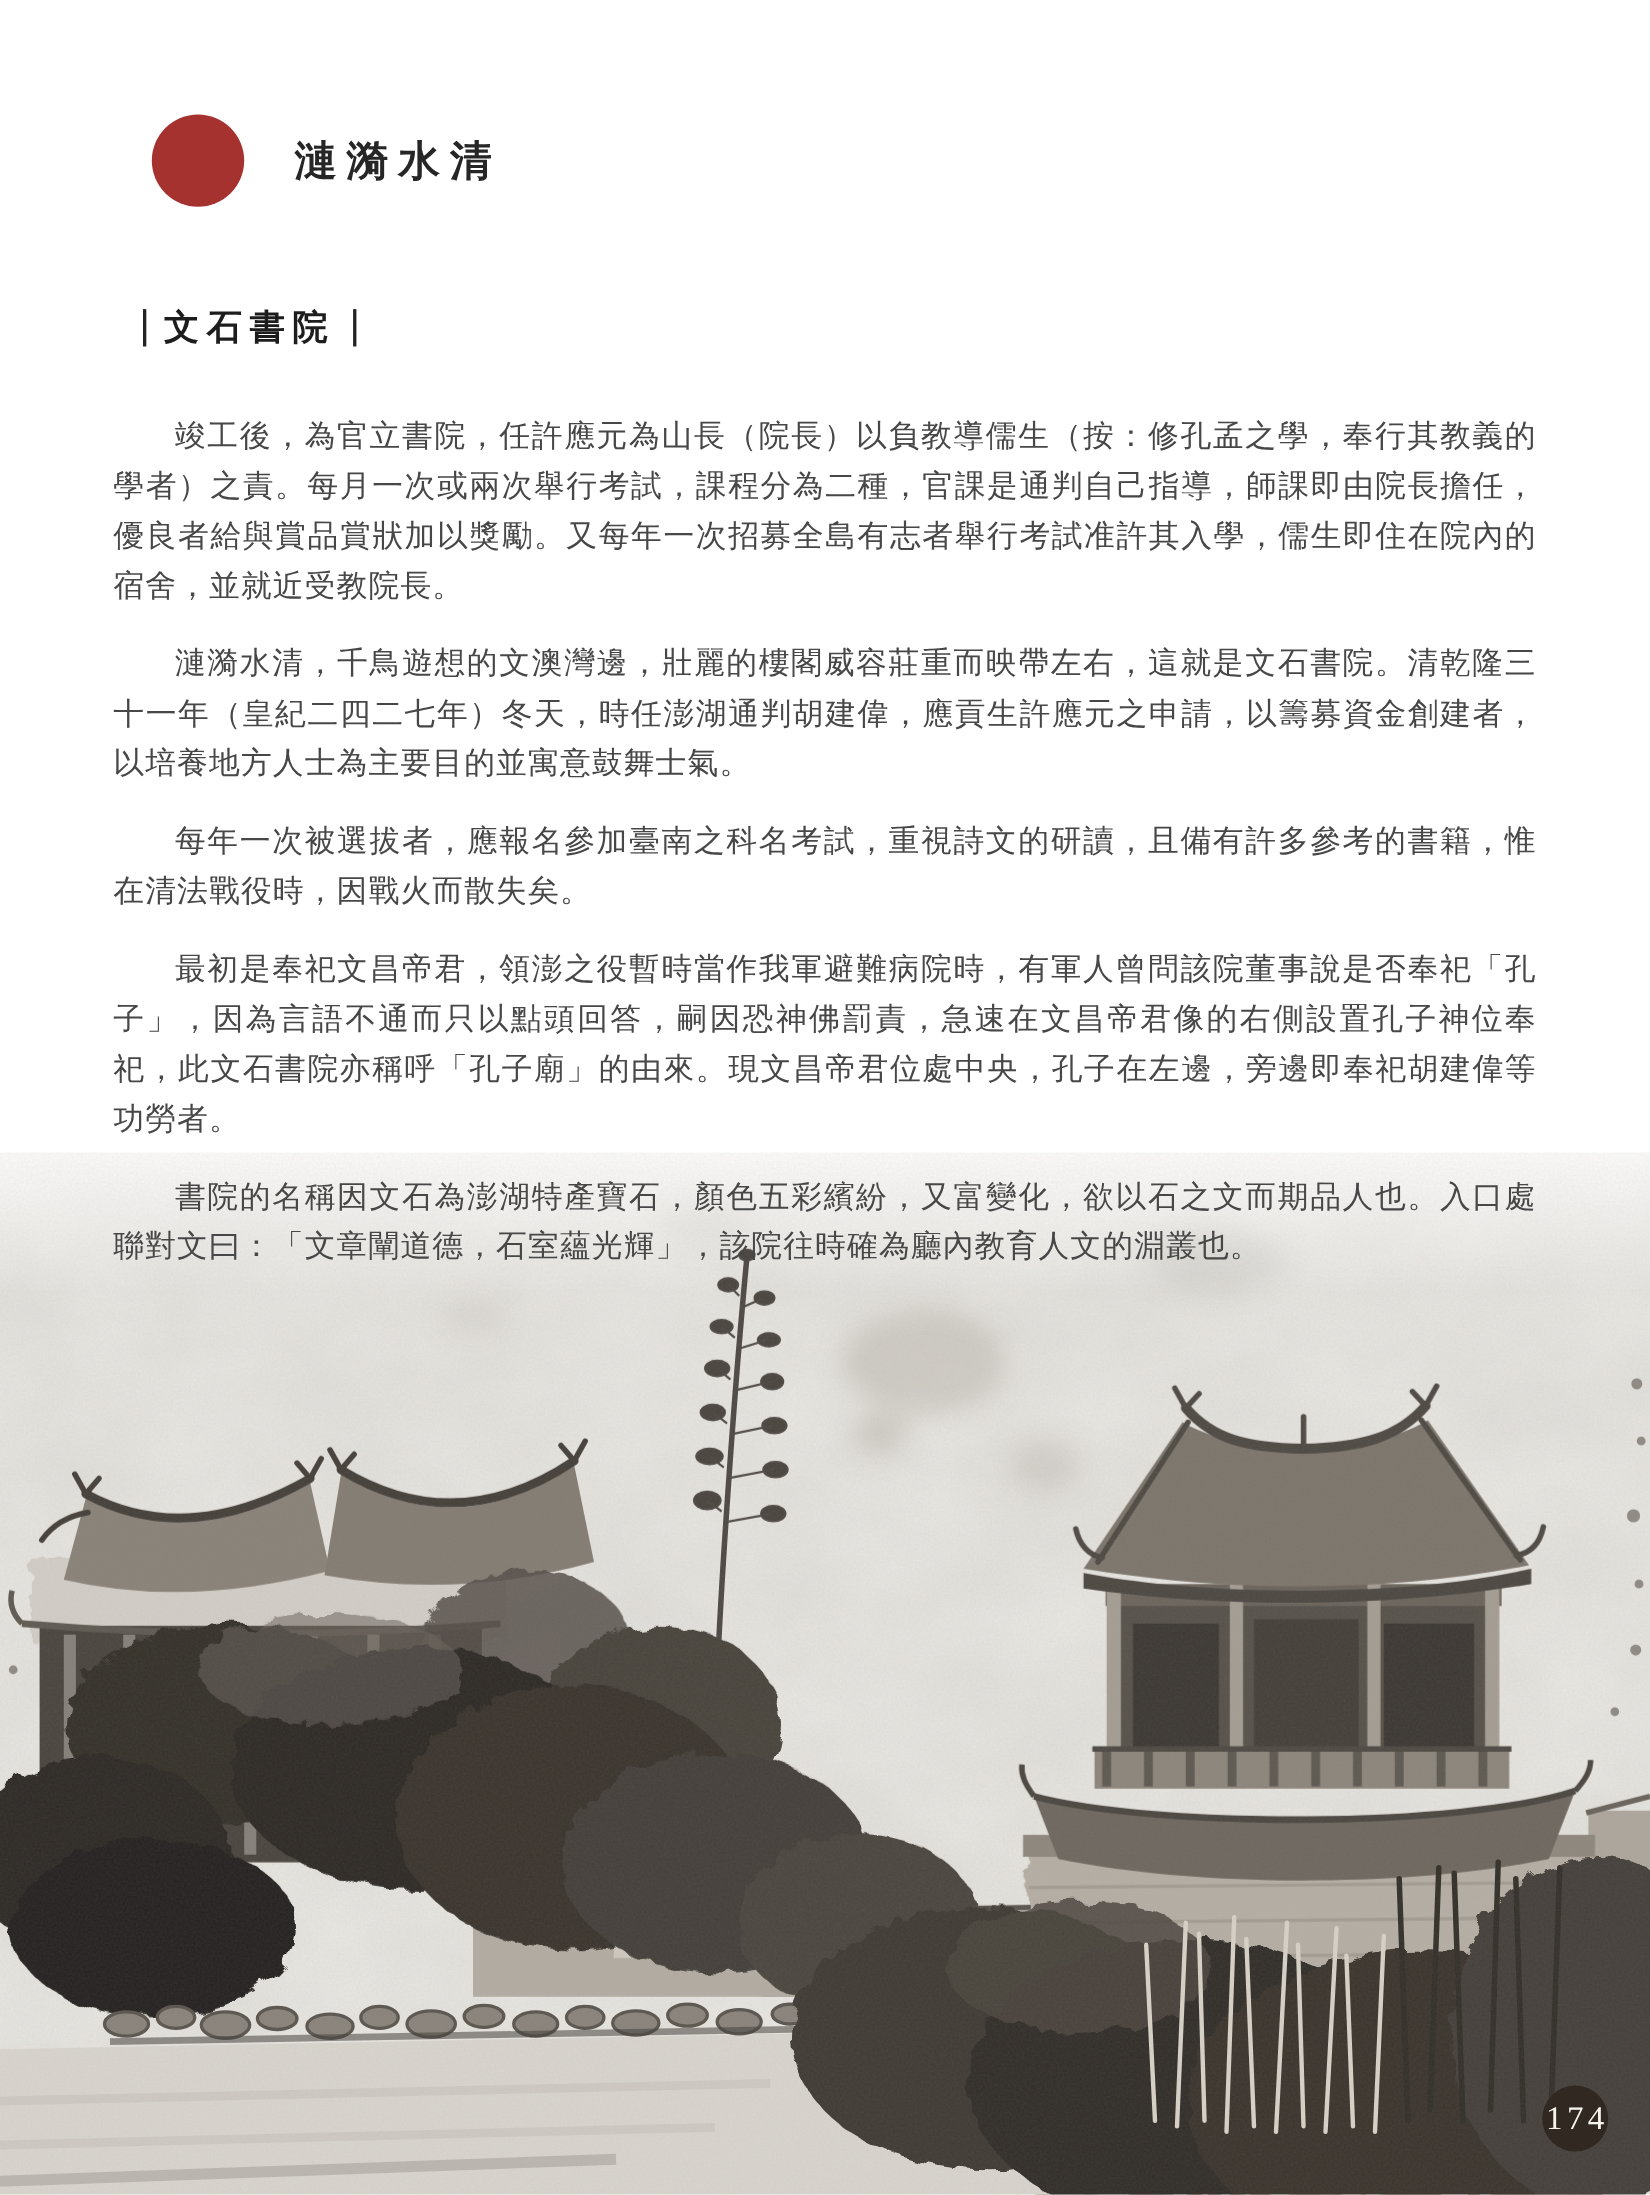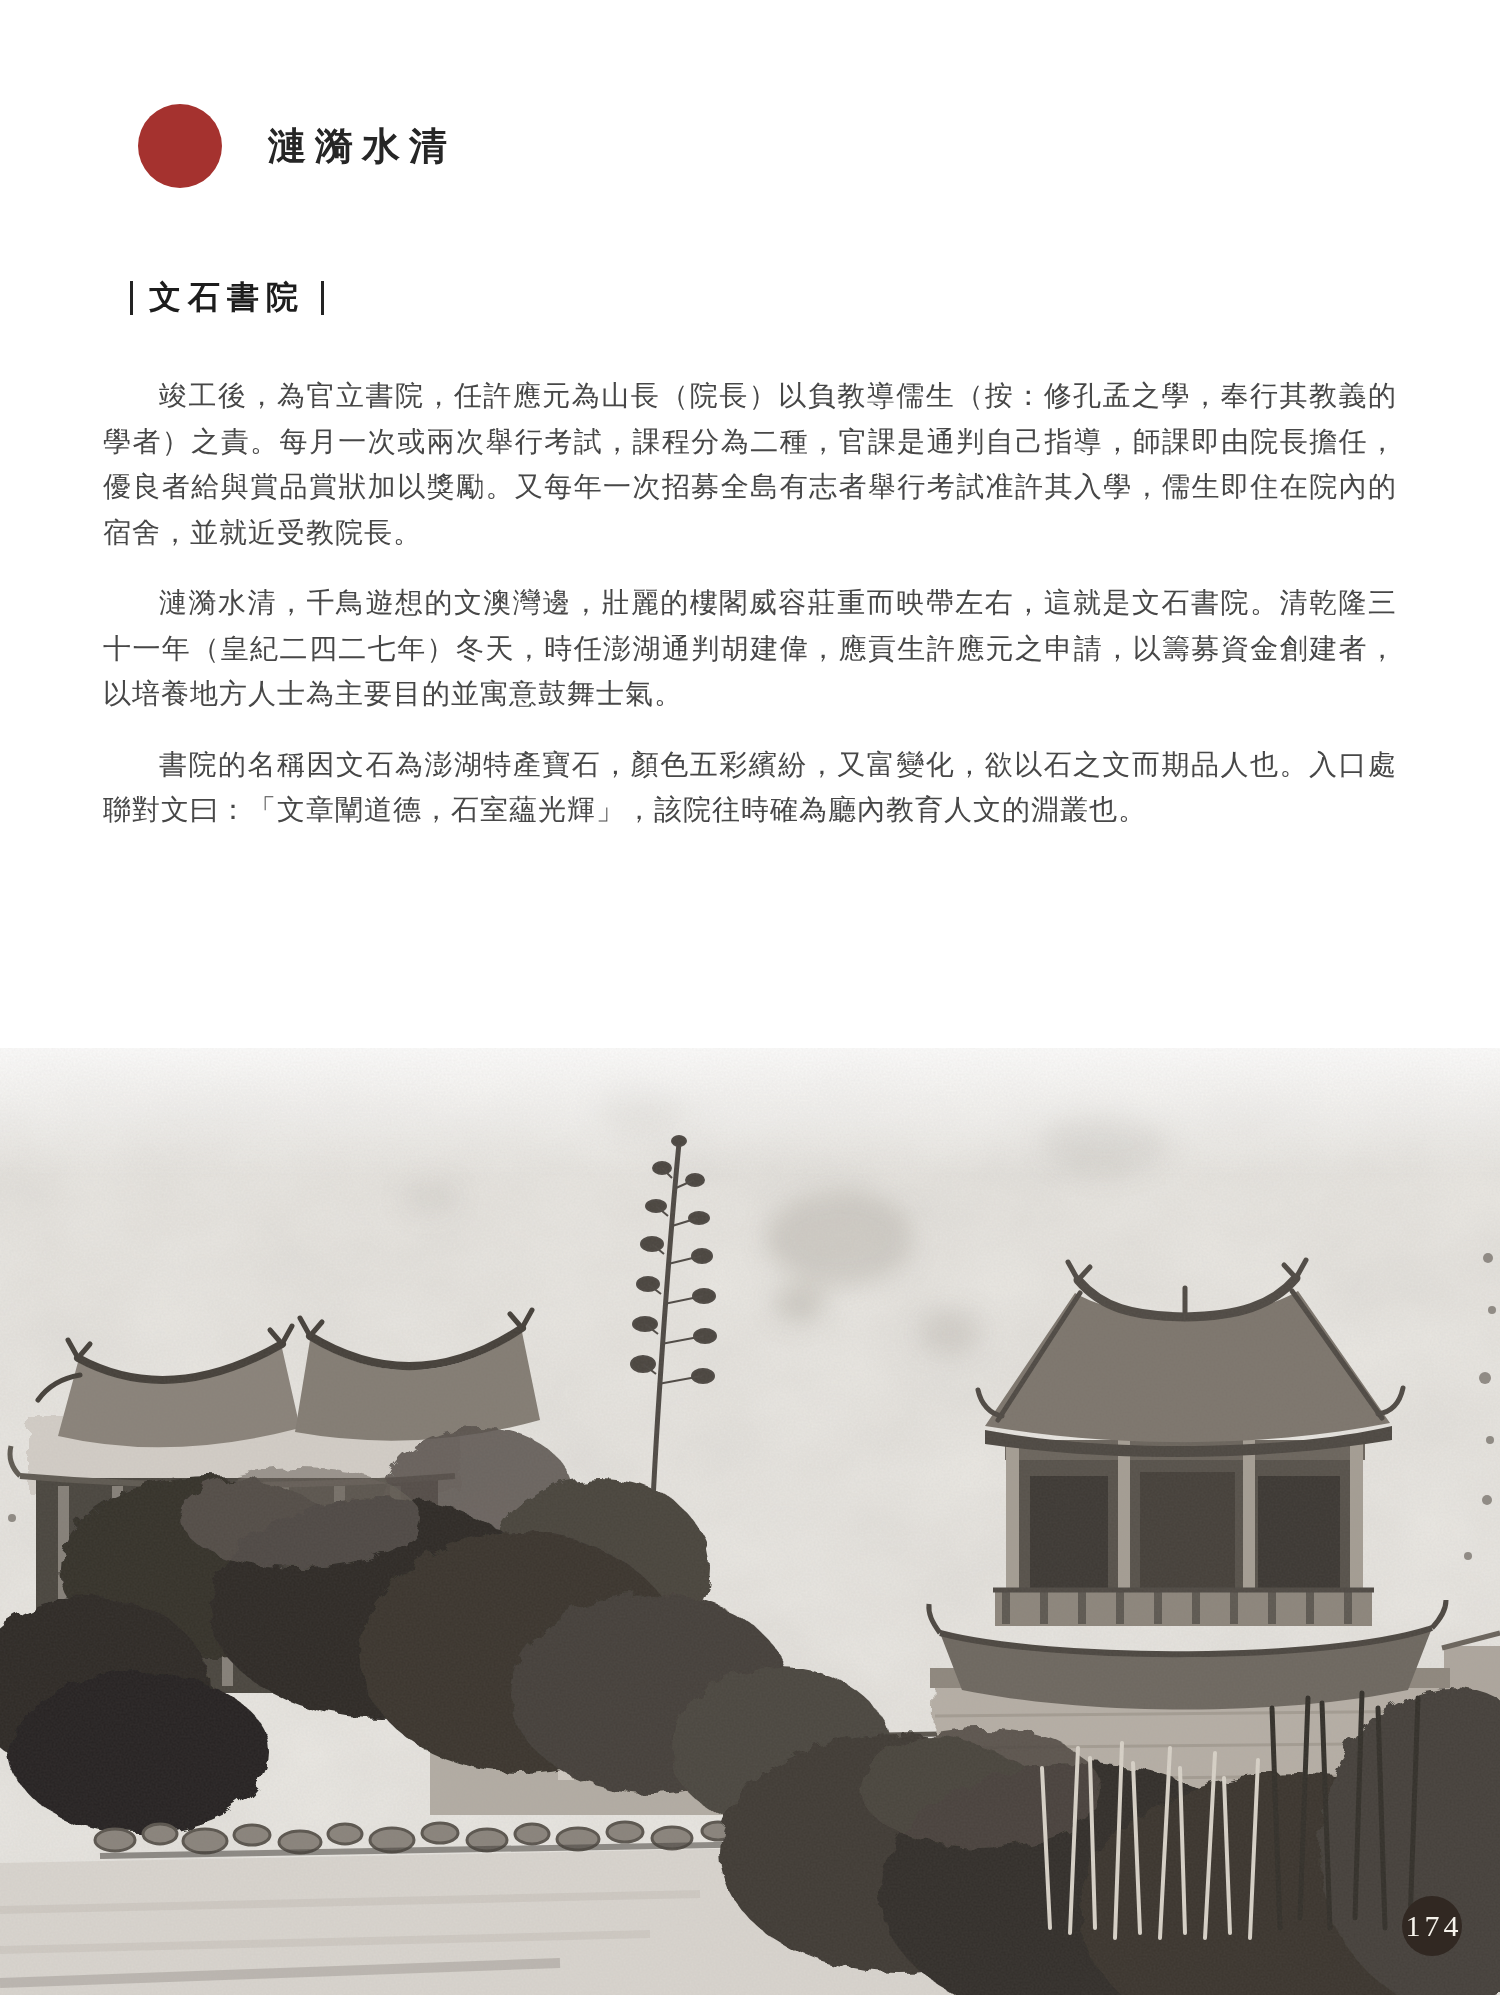--- a/index.html
+++ b/index.html
@@ -353,20 +353,22 @@
         </g>
       </g>
 
       <rect x="0" y="0" width="1500" height="947" filter="url(#grain)" opacity="0.5"></rect>
     </svg>
   </div>
 
   <main class="body-text">
     <p>竣工後，為官立書院，任許應元為山長（院長）以負教導儒生（按：修孔孟之學，奉行其教義的學者）之責。每月一次或兩次舉行考試，課程分為二種，官課是通判自己指導，師課即由院長擔任，優良者給與賞品賞狀加以獎勵。又每年一次招募全島有志者舉行考試准許其入學，儒生即住在院內的宿舍，並就近受教院長。</p>
     <p>漣漪水清，千鳥遊想的文澳灣邊，壯麗的樓閣威容莊重而映帶左右，這就是文石書院。清乾隆三十一年（皇紀二四二七年）冬天，時任澎湖通判胡建偉，應貢生許應元之申請，以籌募資金創建者，以培養地方人士為主要目的並寓意鼓舞士氣。</p>
+    <p>每年一次被選拔者，應報名參加臺南之科名考試，重視詩文的研讀，且備有許多參考的書籍，惟在清法戰役時，因戰火而散失矣。</p>
+    <p>最初是奉祀文昌帝君，領澎之役暫時當作我軍避難病院時，有軍人曾問該院董事說是否奉祀「孔子」，因為言語不通而只以點頭回答，嗣因恐神佛罰責，急速在文昌帝君像的右側設置孔子神位奉祀，此文石書院亦稱呼「孔子廟」的由來。現文昌帝君位處中央，孔子在左邊，旁邊即奉祀胡建偉等功勞者。</p>
     <p>書院的名稱因文石為澎湖特產寶石，顏色五彩繽紛，又富變化，欲以石之文而期品人也。入口處聯對文曰：「文章闡道德，石室蘊光輝」，該院往時確為廳內教育人文的淵叢也。</p>
   </main>
 
   <div class="page-number-badge">
     <span>174</span>
   </div>
 
 </div>
 
 </body></html>

